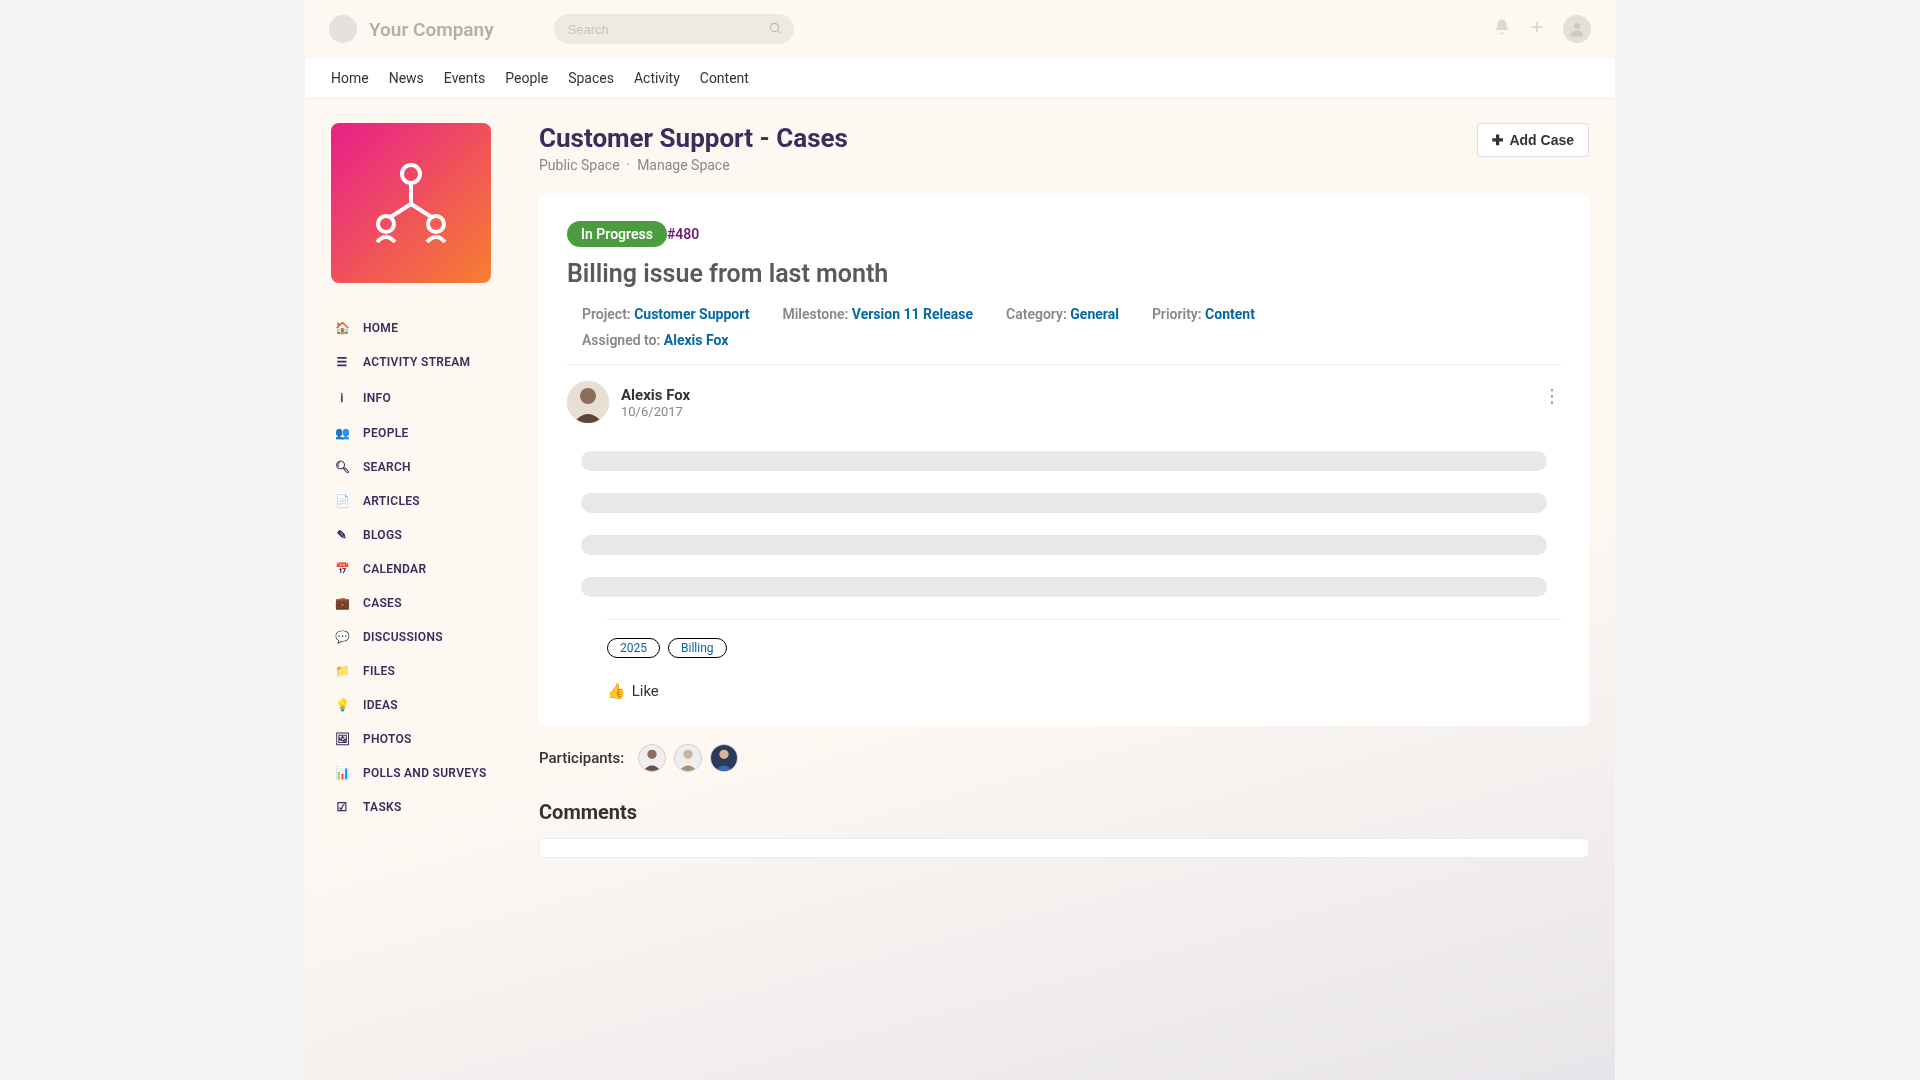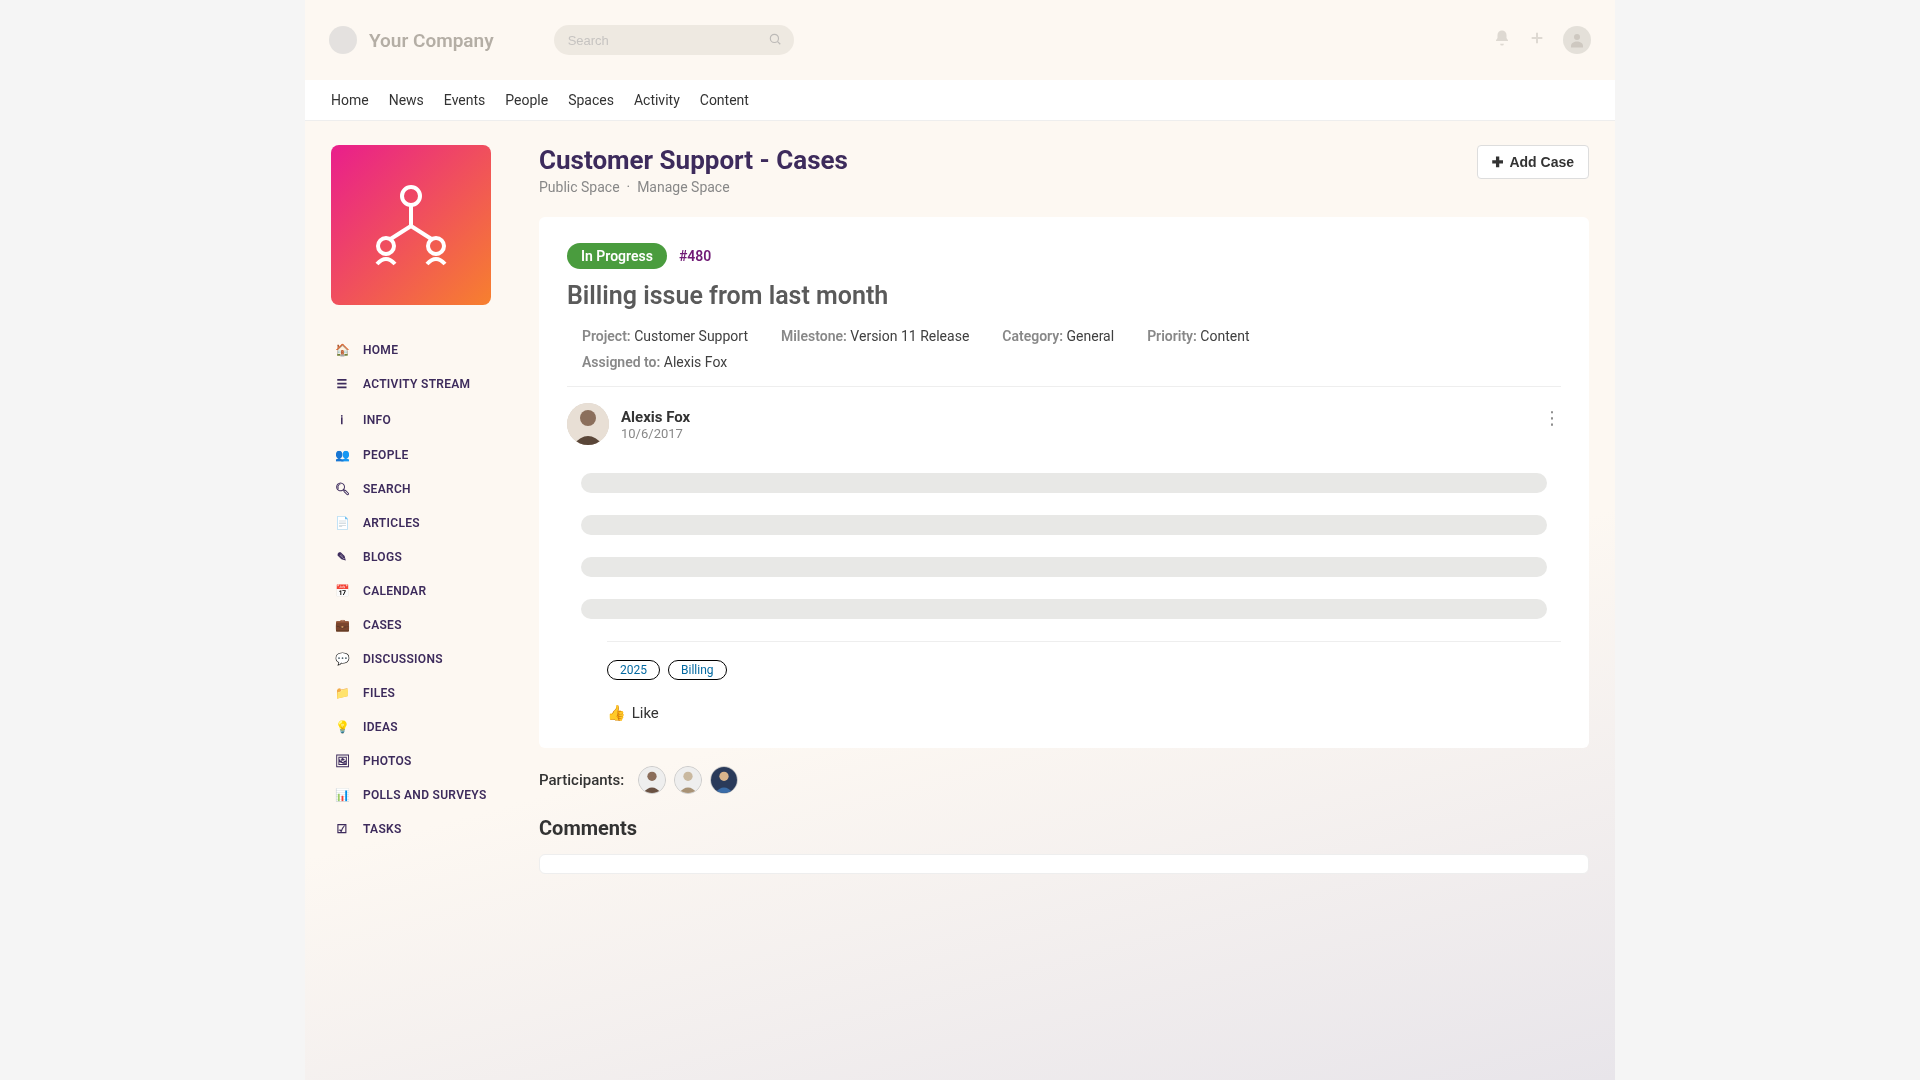--- a/index.html
+++ b/index.html
@@ -1,20 +1,20 @@
 <!DOCTYPE html>
 <html><head>
 <meta charset="utf-8">
 <style>
 * { margin: 0; padding: 0; box-sizing: border-box; }
 body { font-family: -apple-system, BlinkMacSystemFont, 'Segoe UI', Roboto, sans-serif; background: #f5f5f5; color: #333; }
 .app-container { max-width: 1310px; margin: 0 auto; background: linear-gradient(165deg, #fdf8f2 0%, #fdf8f2 60%, #e8e5ea 100%); min-height: 100vh; }
 
 
-.top-header { background: #fdf8f2; padding: 25px 24px; display: flex; align-items: center; gap: 60px; opacity: 0.55; }
+.top-header { background: #fdf8f2; padding: 14px 24px; display: flex; align-items: center; gap: 60px; opacity: 0.55; }
 .logo-area { display: flex; align-items: center; gap: 12px; }
 .logo-circle { width: 28px; height: 28px; border-radius: 50%; background: #d0d0d0; }
 .company-name { font-size: 19px; font-weight: 600; color: #7a7368; }
 .search-box { width: 240px; height: 30px; background: #e3ddd4; border-radius: 16px; display: flex; align-items: center; padding: 0 14px; position: relative; }
 .search-box input { border: none; background: transparent; outline: none; width: 100%; font-size: 13px; color: #888; }
 .search-box input::placeholder { color: #999; }
 .search-icon { position: absolute; right: 12px; color: #888; }
 .header-right { margin-left: auto; display: flex; align-items: center; gap: 18px; color: #b0aaa0; }
 .header-icon { cursor: pointer; opacity: 0.7; }
 .avatar-icon { width: 28px; height: 28px; border-radius: 50%; background: #d0cec6; display: flex; align-items: center; justify-content: center; }
@@ -39,27 +39,27 @@
 
 .page-header { display: flex; align-items: flex-start; justify-content: space-between; margin-bottom: 22px; }
 .page-title-wrap h1 { font-size: 26px; font-weight: 700; color: #3d2b5c; margin-bottom: 4px; }
 .page-meta { font-size: 14px; color: #888; }
 .page-meta a { color: #888; text-decoration: none; }
 .add-case-btn { background: #fff; border: 1px solid #ddd; border-radius: 4px; padding: 8px 14px; font-size: 14px; font-weight: 600; color: #333; cursor: pointer; display: flex; align-items: center; gap: 6px; }
 .plus-icon { font-weight: bold; }
 
 
 .card { background: #fff; border-radius: 6px; padding: 26px 28px; margin-bottom: 18px; }
-.status-row { display: flex; align-items: center; gap: 12px; margin-bottom: 12px; }
+.status-row { display: flex; align-items: center; margin-bottom: 12px; }
 .status-badge { background: #4a9c3e; color: #fff; border-radius: 14px; padding: 5px 14px; font-size: 14px; font-weight: 600; }
 .case-id { color: #701a75; font-size: 14px; font-weight: 600; }
 .case-title { font-size: 25px; font-weight: 600; color: #5a5a5a; margin-bottom: 18px; }
 .meta-row { display: flex; flex-wrap: wrap; gap: 18px; margin-bottom: 10px; font-size: 14px; }
 .meta-item .mlabel { color: #888; font-weight: 600; margin-left: 15px; }
-.meta-item .mvalue { color: #404040; }
+.meta-item .mvalue { color: #0369a1; font-weight: bold; }
 .divider { border-top: 1px solid #eee; margin: 16px 0; }
 
 
 .author-row { display: flex; align-items: center; gap: 12px; position: relative; margin-bottom: 28px; }
 .author-avatar { width: 42px; height: 42px; border-radius: 50%; background: #d8cfc5; overflow: hidden; position: relative; }
 .author-name { font-size: 15px; font-weight: 700; color: #333; }
 .author-date { font-size: 13px; color: #888; }
 .more-menu { position: absolute; right: 0; top: 4px; cursor: pointer; color: #888; font-size: 18px; }
 
 
@@ -69,21 +69,21 @@
 
 
 .tags-row { display: flex; gap: 8px; margin-left: 40px; margin-bottom: 24px; }
 .tag { border: 1px solid #000000; border-radius: 14px; padding: 2px 12px; font-size: 12px; color: #0369a1; }
 
 
 .like-row { display: flex; align-items: center; gap: 8px; margin-left: 40px; }
 .like-btn { display: flex; align-items: center; gap: 6px; font-size: 15px; color: #333; cursor: pointer; }
 
 
-.participants-row { display: flex; align-items: center; gap: 14px; margin-bottom: 22px; }
+.participants-row { display: flex; align-items: center; gap: 14px; margin-bottom: 28px; }
 .participants-label { font-size: 15px; color: #333; font-weight: 500; }
 .participant-avatars { display: flex; gap: 8px; }
 .p-avatar { width: 28px; height: 28px; border-radius: 50%; border: 1px solid #ccc; background: #e0ddd8; position: relative; overflow: hidden; }
 
 
 .comments-title { font-size: 20px; font-weight: 700; color: #333; margin-bottom: 14px; }
 .comments-box { background: #fff; border-radius: 6px; min-height: 20px; border: 1px solid #eee; }
 
 
 .person-svg { width: 100%; height: 100%; }

